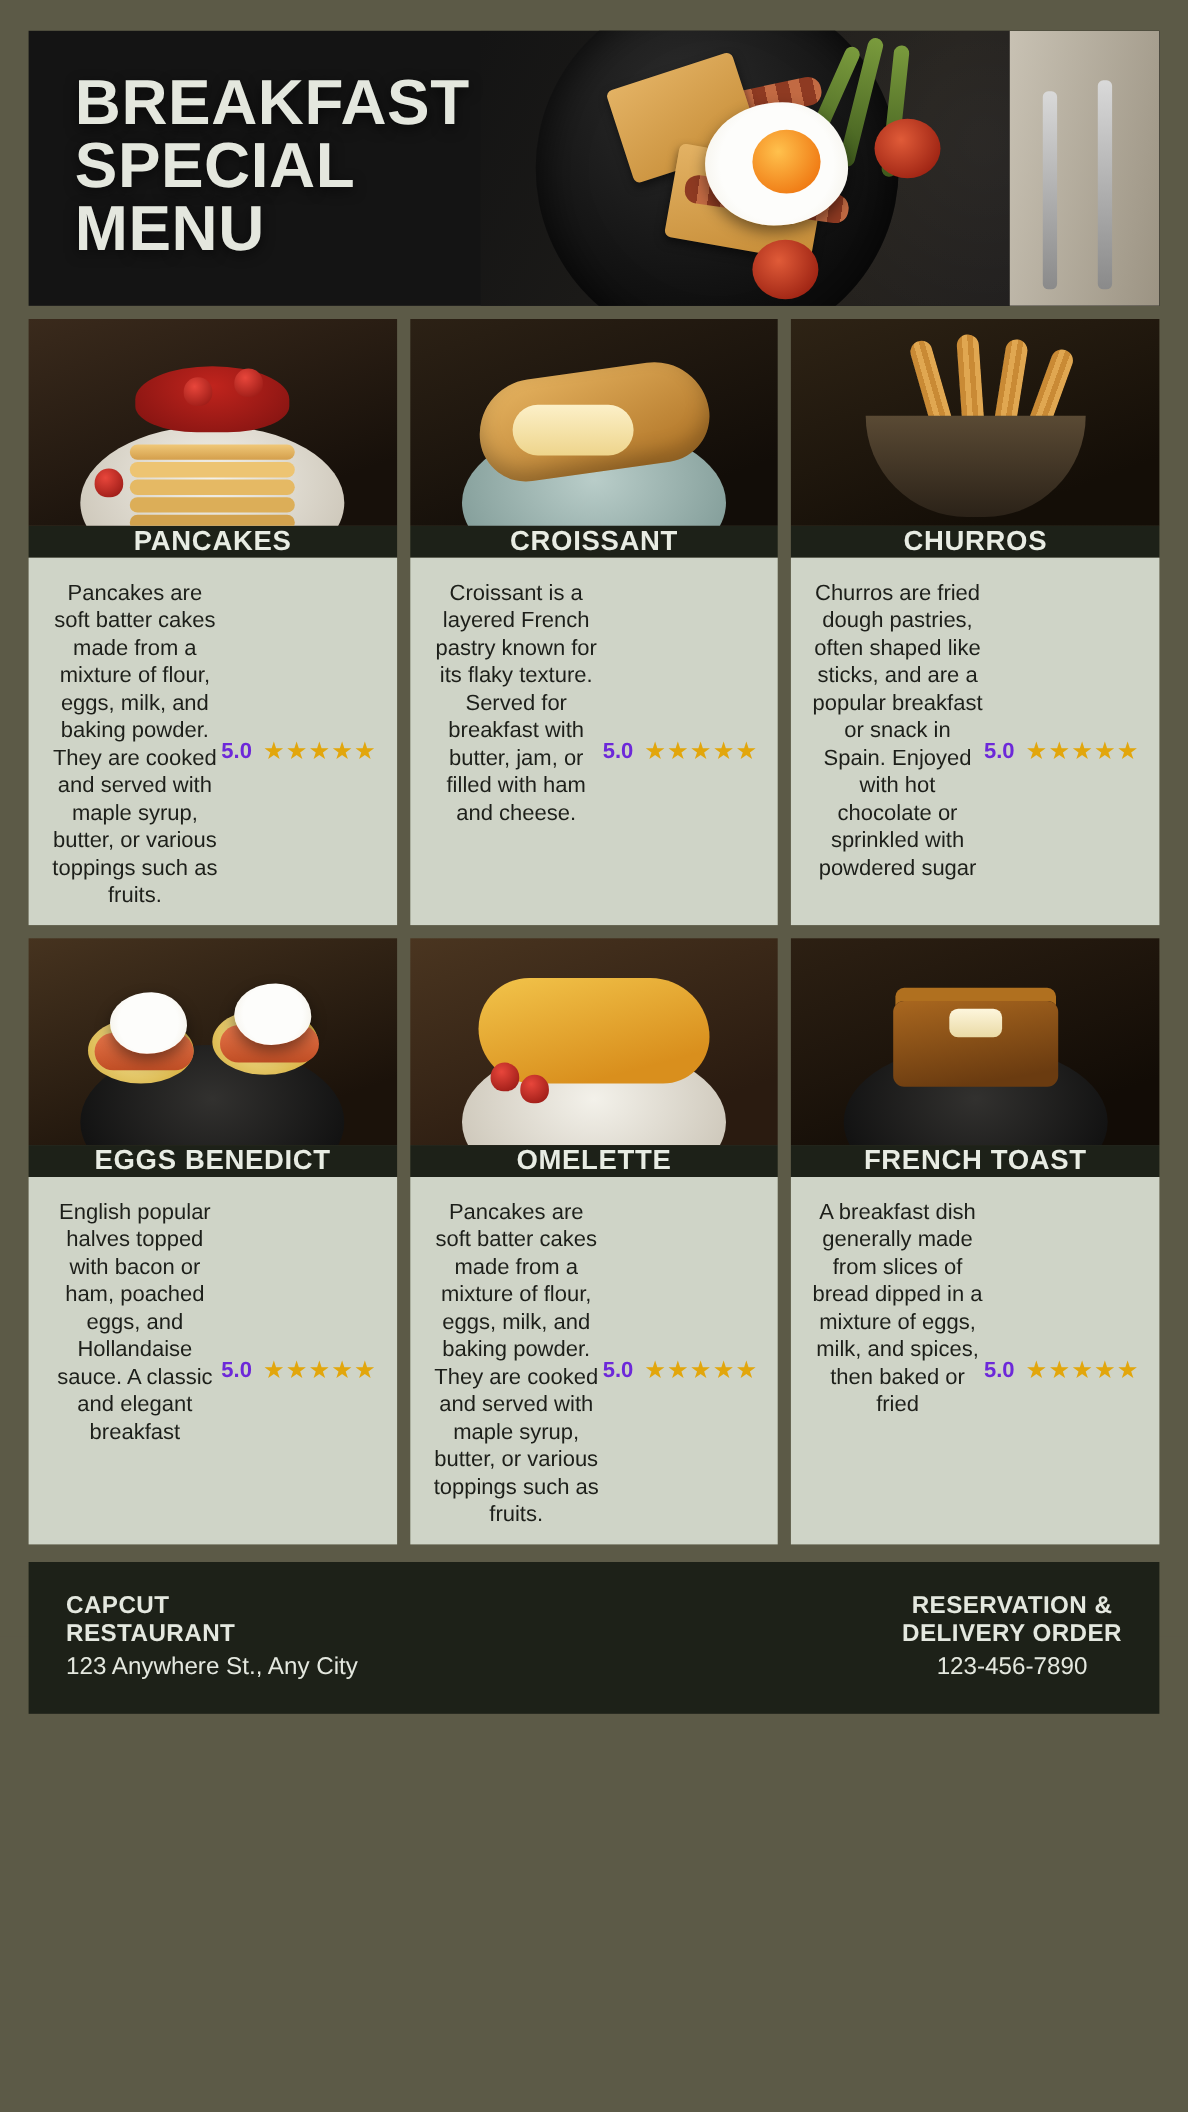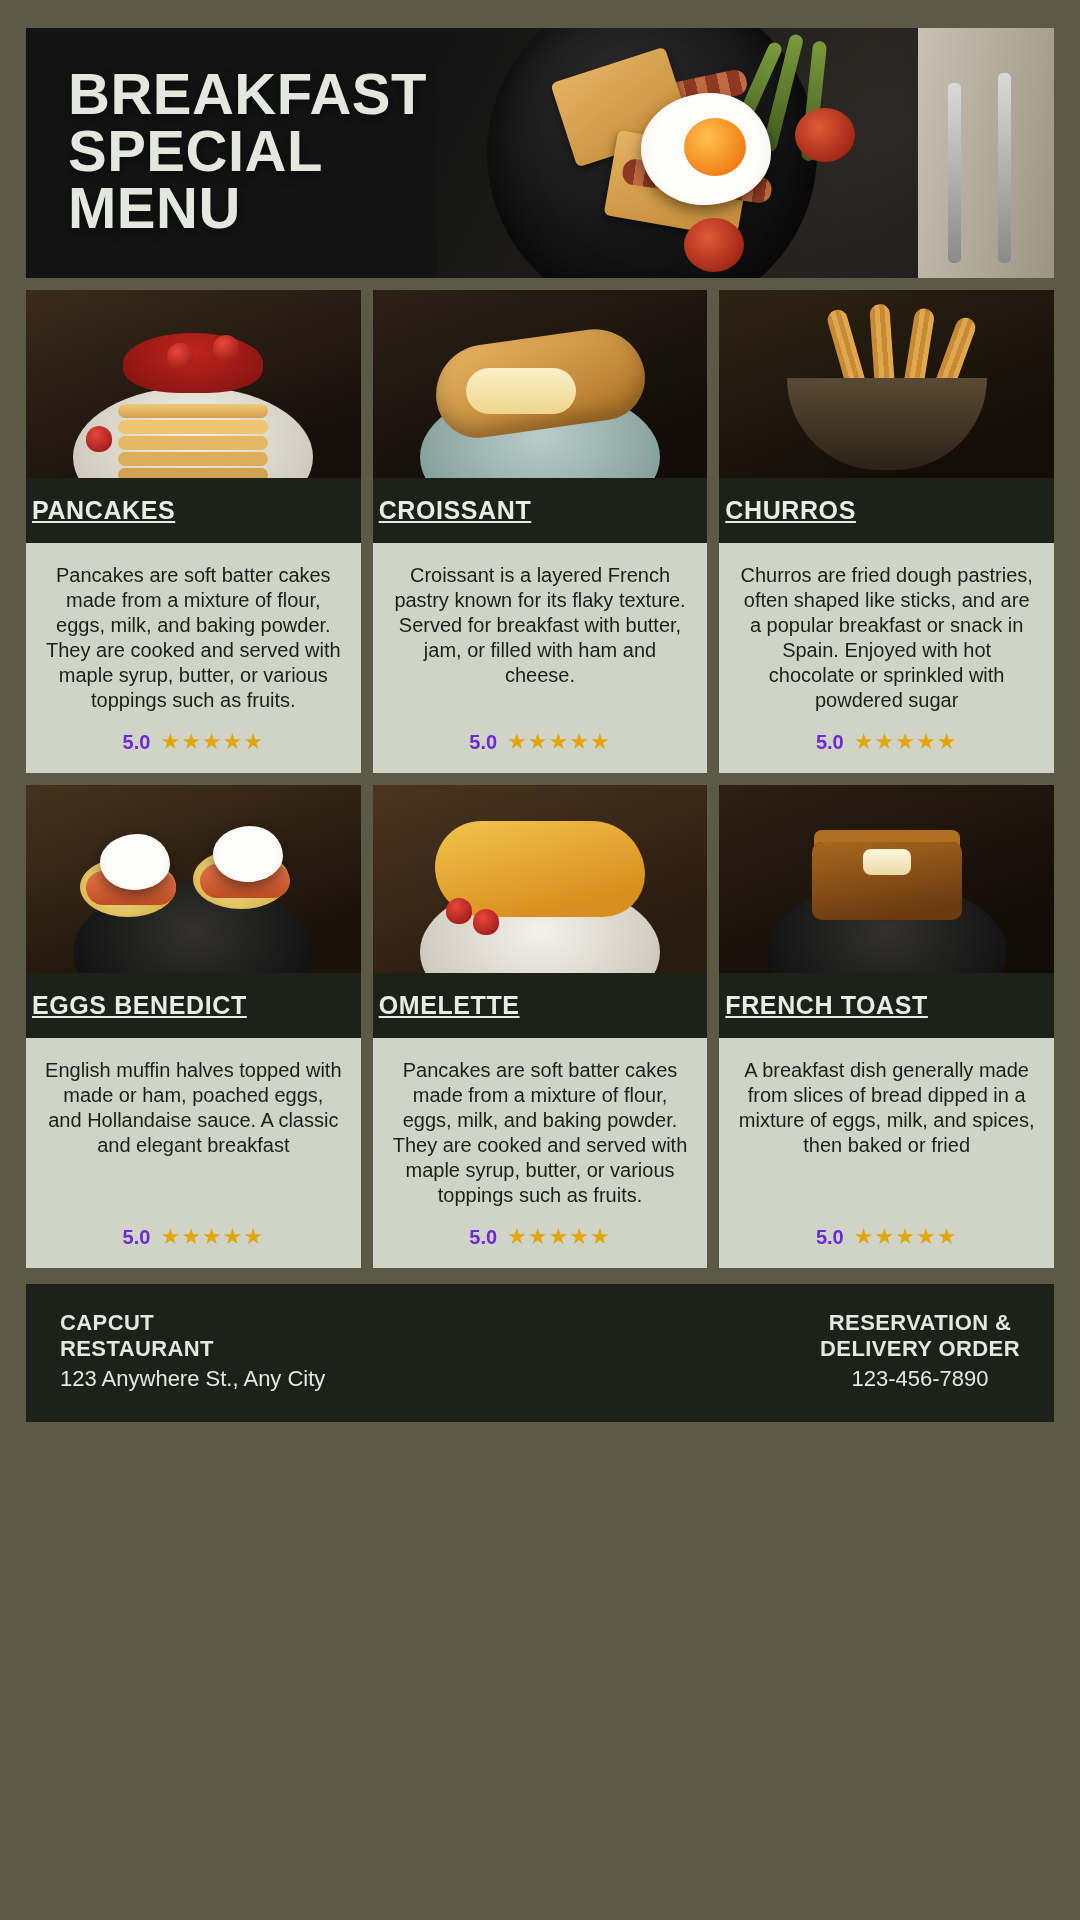--- a/index.html
+++ b/index.html
@@ -132,34 +132,33 @@
   }
   .card-photo {
     height: 188px;
     background: #2a2419;
     position: relative;
     overflow: hidden;
   }
   .card-name {
     background: #1d2118;
     color: #e8ece3;
-    text-align: left;
+    text-align: center;
     font-size: 25px;
     font-weight: 700;
     letter-spacing: 0.6px;
-    padding: 18px 6px;
+    padding: 0 6px;
     text-transform: uppercase;
-    text-decoration: underline;
   }
   .card-body {
     background: #cfd4c7;
     flex: 1;
     padding: 20px 18px 14px 18px;
     display: flex;
-    flex-direction: column;
+    flex-direction: row;
     justify-content: space-between;
   }
   .card-desc {
     color: #1d1f1a;
     font-size: 20px;
     line-height: 1.25;
     text-align: center;
   }
   .rating {
     display: flex;
@@ -415,21 +414,21 @@
         <div class="dish-plate dark"></div>
         <div class="benedict-muffin" style="left:16%;bottom:30%"></div>
         <div class="benedict-muffin" style="left:50%;bottom:34%"></div>
         <div class="salmon" style="left:18%;bottom:36%"></div>
         <div class="salmon" style="left:52%;bottom:40%"></div>
         <div class="egg" style="left:22%;top:26%;width:70px;height:56px"></div>
         <div class="egg" style="left:56%;top:22%;width:70px;height:56px"></div>
       </div>
       <div class="card-name">EGGS BENEDICT</div>
       <div class="card-body">
-        <p class="card-desc">English muffin halves topped with made or ham, poached eggs, and Hollandaise sauce. A classic and elegant breakfast</p>
+        <p class="card-desc">English popular halves topped with bacon or ham, poached eggs, and Hollandaise sauce. A classic and elegant breakfast</p>
         <div class="rating">
           <span class="rating-value">5.0</span>
           <span class="stars">★★★★★</span>
         </div>
       </div>
     </div>
 
     <div class="card">
       <div class="card-photo bg-omelette">
         <div class="dish-plate"></div>

